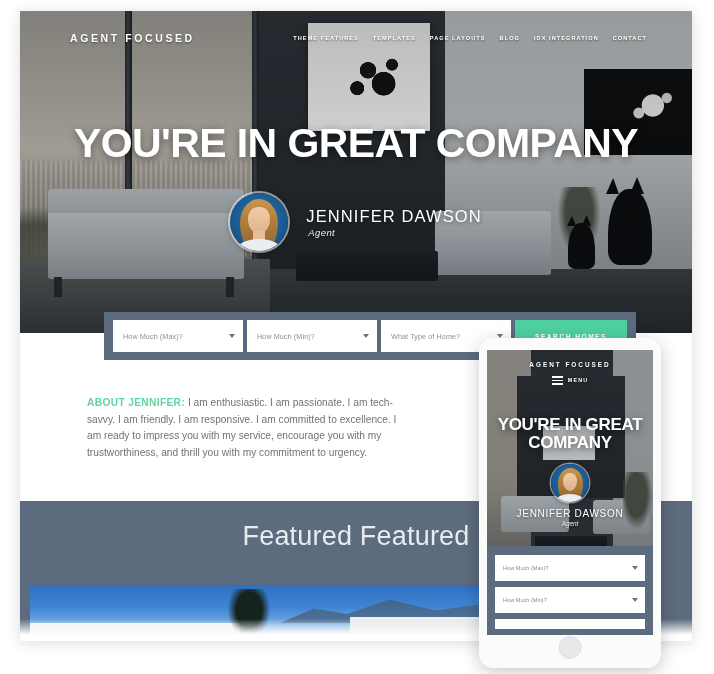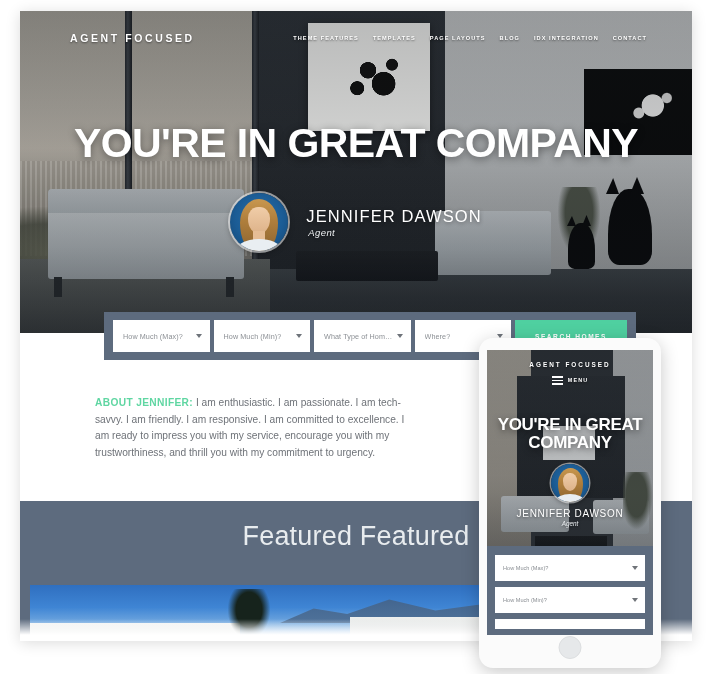--- a/index.html
+++ b/index.html
@@ -248,21 +248,21 @@
   }
   .search-btn {
     flex: 0 0 112px; height: 32px; background: #4fd0a0; margin-right: 0;
     display: flex; align-items: center; justify-content: center;
     color: #ffffff; font-size: 6.6px; font-weight: 700; letter-spacing: 1.5px;
     cursor: pointer;
   }
 
   
   .about {
-    position: absolute; left: 12px; top: 322px; width: 672px; height: 168px;
+    position: absolute; left: 4px; top: 322px; width: 672px; height: 168px;
     background: #ffffff;
   }
   .about-inner { padding: 62px 0 0 63px; width: 382px; }
   .about p {
     font-size: 10.2px; line-height: 1.62; color: #6e7278;
     font-family: "Liberation Sans", sans-serif;
   }
   .about-lead { color: #5fd6a2; font-weight: 700; letter-spacing: .35px; }
 
   
@@ -495,24 +495,20 @@
         <span class="caret"></span>
       </div>
       <div class="sfield">
         <span class="sfield-label">How Much (Min)?</span>
         <span class="caret"></span>
       </div>
       <div class="sfield">
         <span class="sfield-label">What Type of Home?</span>
         <span class="caret"></span>
       </div>
-      <div class="sfield">
-        <span class="sfield-label">Where?</span>
-        <span class="caret"></span>
-      </div>
       <div class="search-btn">SEARCH HOMES</div>
     </div>
 
     <div class="about">
       <div class="about-inner">
         <p><span class="about-lead">ABOUT JENNIFER:</span><span> I am enthusiastic. I am passionate. I am tech-savvy. I am friendly. I am responsive. I am committed to excellence. I am ready to impress you with my service, encourage you with my trustworthiness, and thrill you with my commitment to urgency.</span></p>
       </div>
     </div>
 
     <div class="featured">

